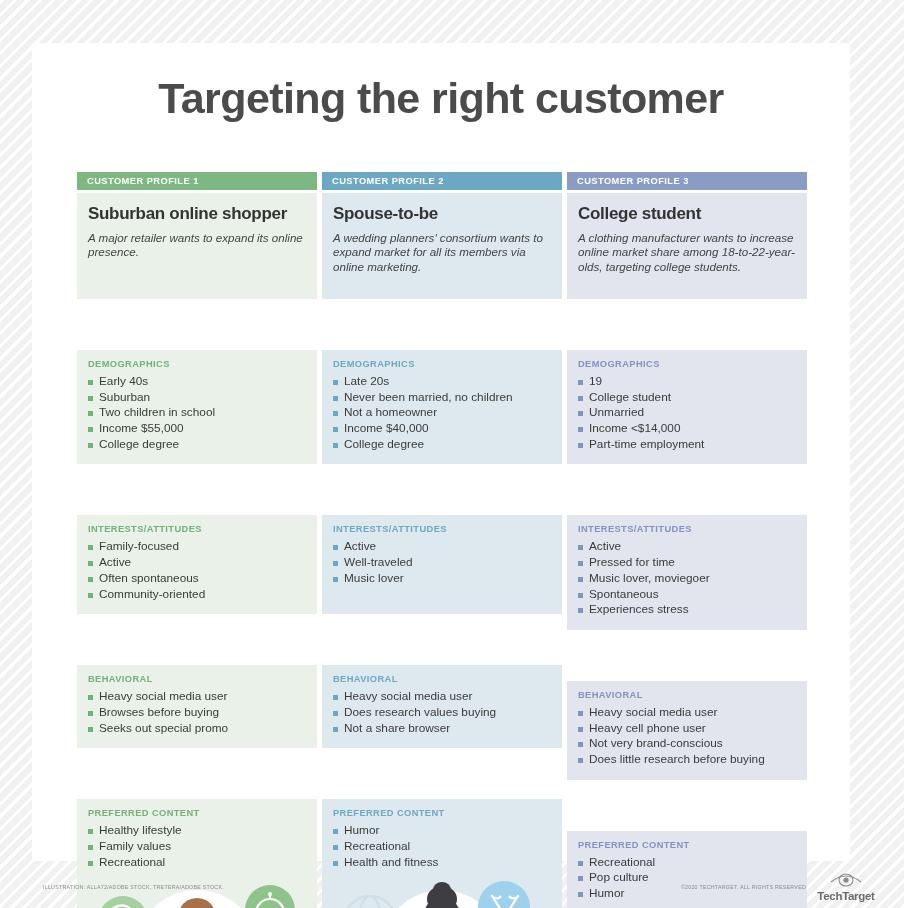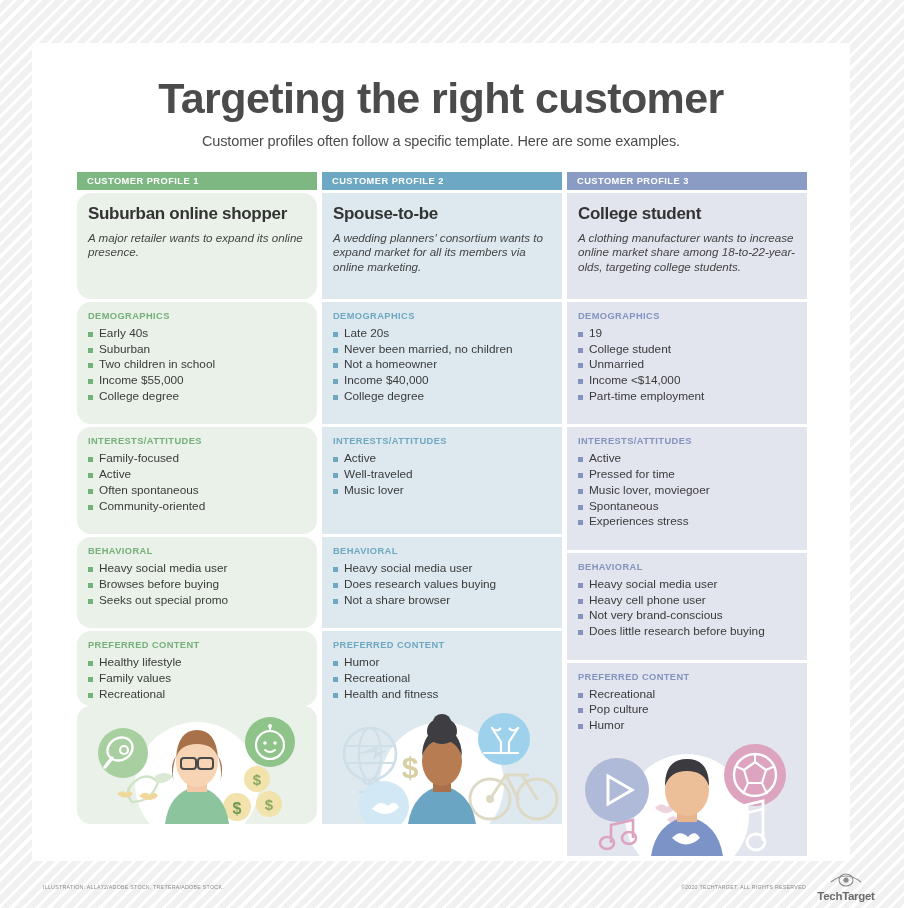--- a/index.html
+++ b/index.html
@@ -93,22 +93,23 @@
   }
   .profile-desc {
     font-size: 11.6px;
     font-style: italic;
     color: #444444;
     line-height: 1.25;
     margin: 0;
   }
 
   .section {
-    padding: 9px 11px 20px 11px;
+    padding: 9px 11px 12px 11px;
     box-sizing: border-box;
+    margin-top: 48px;
   }
   .section-title {
     font-size: 9.3px;
     font-weight: bold;
     letter-spacing: 0.4px;
     margin: 0 0 5px 0;
   }
   .bullets {
     list-style: none;
     margin: 0;
@@ -130,21 +131,21 @@
     height: 5px;
   }
 
   
   .c1 .col-header-bar { background: #7db782; }
   .c2 .col-header-bar { background: #6ca8c4; text-align: center; }
   .c3 .col-header-bar { background: #8b9cc4; }
 
   .c1 .profile-intro,
   .c1 .section,
-  .c1 .art { background: #e9f1e8; border-radius: 14px; }
+  .c1 .art { background: #e9f1e8; }
   .c2 .profile-intro,
   .c2 .section,
   .c2 .art { background: #dde9ef; }
   .c3 .profile-intro,
   .c3 .section,
   .c3 .art { background: #e2e4ee; }
 
   .c1 .section-title { color: #74b07a; }
   .c2 .section-title { color: #6ea7c2; }
   .c3 .section-title { color: #8393c0; }
@@ -195,21 +196,20 @@
     display: block;
     margin-top: -2px;
   }
 </style>
 </head>
 <body>
 
 <div class="card">
 
   <h1 class="title">Targeting the right customer</h1>
-  <p class="subtitle">Customer profiles often follow a specific template. Here are some examples.</p>
 
   <div class="columns">
 
     <div class="col c1">
       <div class="col-header-bar">
         <span>CUSTOMER PROFILE 1</span>
       </div>
       <div class="profile-intro">
         <div class="profile-name">Suburban online shopper</div>
         <div class="profile-desc">A major retailer wants to expand its online presence.</div>

